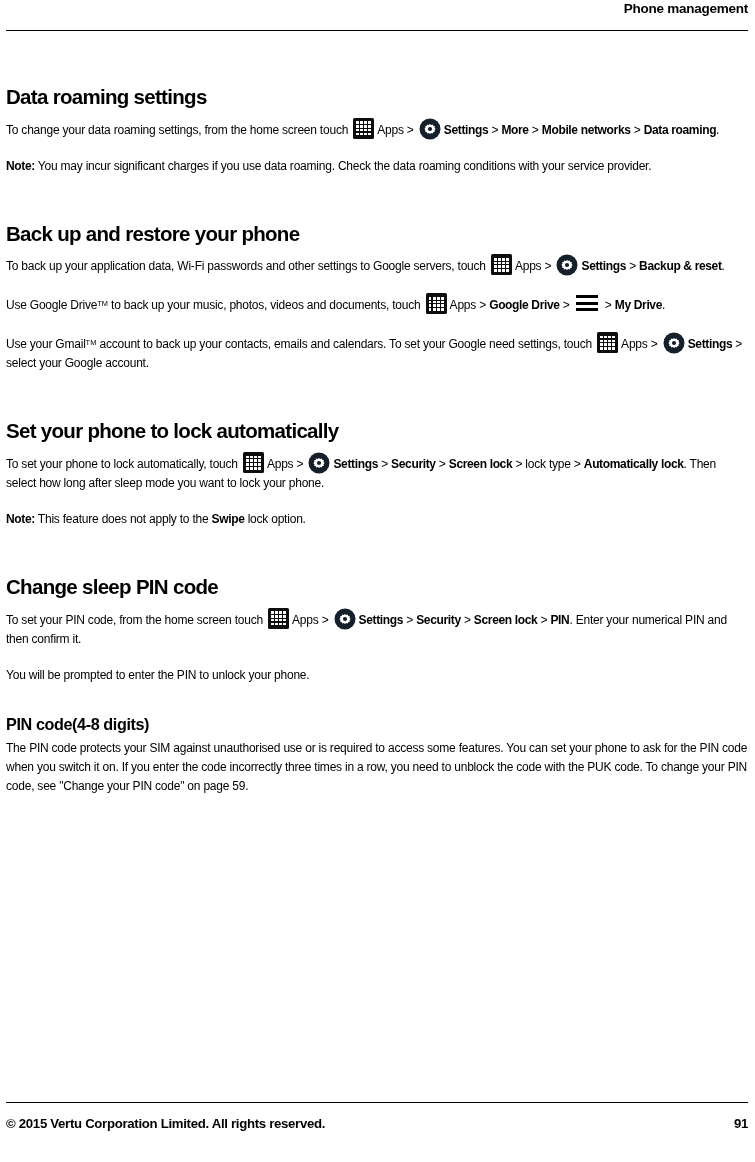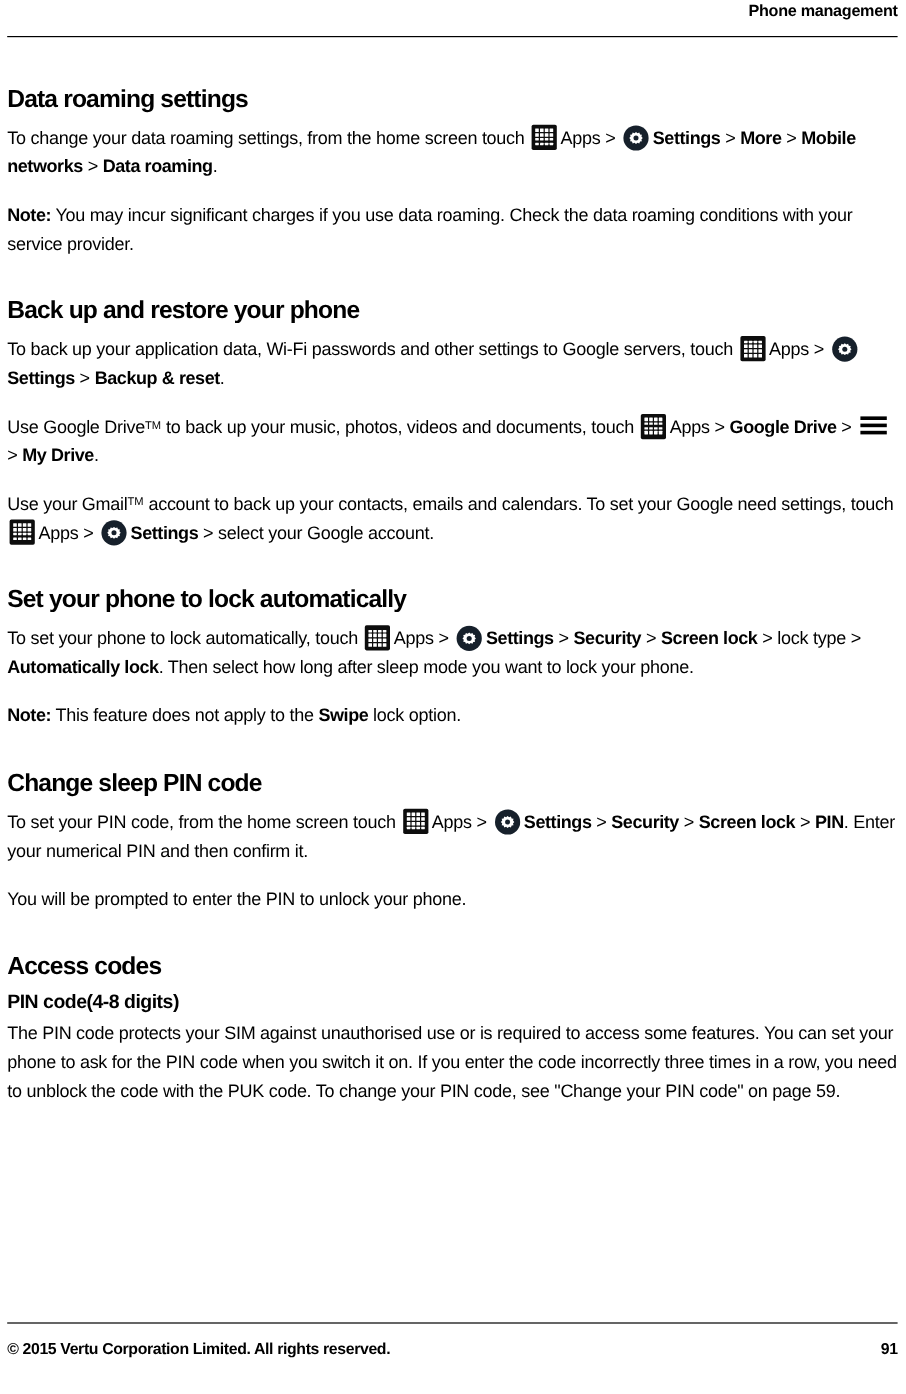--- a/index.html
+++ b/index.html
@@ -53,32 +53,32 @@
     position: absolute;
     top: 70px;
     left: 6px;
     width: 742px;
   }
 
   h1.sec {
     font-size: 20.5px;
     font-weight: bold;
     letter-spacing: -0.7px;
-    margin: 2px 0 10px 0;
+    margin: 16px 0 10px 0;
     line-height: 1.06;
   }
   h2.sub {
     font-size: 16.2px;
     font-weight: bold;
     letter-spacing: -0.4px;
     margin: 0 0 6px 0;
     line-height: 1.1;
   }
   p.body {
-    font-size: 15px;
+    font-size: 12px;
     line-height: 1.58;
     margin: 0 0 9px 0;
     letter-spacing: -0.22px;
     text-align: left;
   }
   .gap-lg { height: 22px; }
   .gap-sm { height: 8px; }
 
   b, .b {
     font-weight: bold;
@@ -329,21 +329,20 @@
             <i></i>
             <i></i>
           </span></span><span>Apps</span><span class="sep"> &gt; </span><span class="icon icon-settings"><svg viewBox="0 0 44 44" width="22" height="22" xmlns="http://www.w3.org/2000/svg">
             <circle cx="22" cy="22" r="21" fill="#16202b"></circle>
             <path fill="#ffffff" d="M22 12.2l2.5 2.0 3.0-1.2 1.2 3.1 3.2 0.4-0.9 3.1 2.2 2.4-2.2 2.4 0.9 3.1-3.2 0.4-1.2 3.1-3.0-1.2-2.5 2.0-2.5-2.0-3.0 1.2-1.2-3.1-3.2-0.4 0.9-3.1-2.2-2.4 2.2-2.4-0.9-3.1 3.2-0.4 1.2-3.1 3.0 1.2z"></path>
             <circle cx="22" cy="22" r="4.2" fill="#16202b"></circle>
           </svg></span><b>Settings</b><span class="sep"> &gt; </span><b>Security</b><span class="sep"> &gt; </span><b>Screen lock</b><span class="sep"> &gt; </span><b>PIN</b><span>. Enter your numerical PIN and then confirm it.</span></p>
       <div class="gap-sm"></div>
       <p class="body"><span>You will be prompted to enter the PIN to unlock your phone.</span></p>
       <div class="gap-lg"></div>
-      <h1 class="sec">Access codes</h1>
       <h2 class="sub">PIN code(4-8 digits)</h2>
       <p class="body"><span>The PIN code protects your SIM against unauthorised use or is required to access some features. You can set your phone to ask for the PIN code when you switch it on. If you enter the code incorrectly three times in a row, you need to unblock the code with the PUK code. To change your PIN code, see "Change your PIN code" on page 59.</span></p>
     </div>
 
   <div class="page-footer">
     <div class="footer-rule"></div>
     <div class="footer-copy">© 2015 Vertu Corporation Limited. All rights reserved.</div>
     <div class="footer-page">91</div>
   </div>
 

